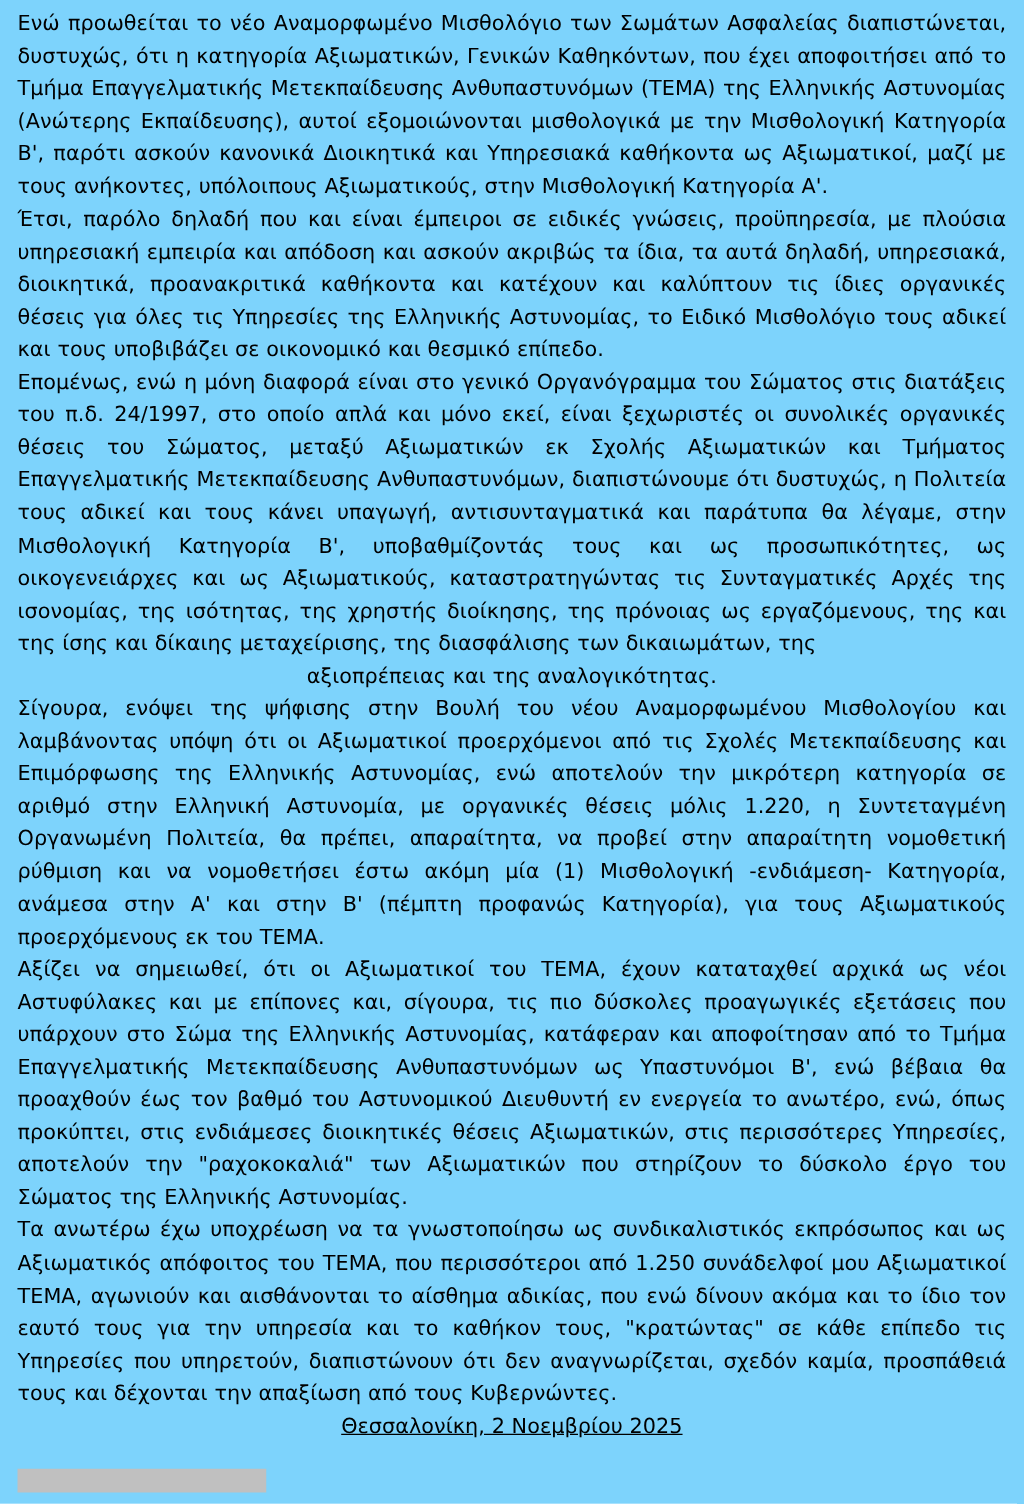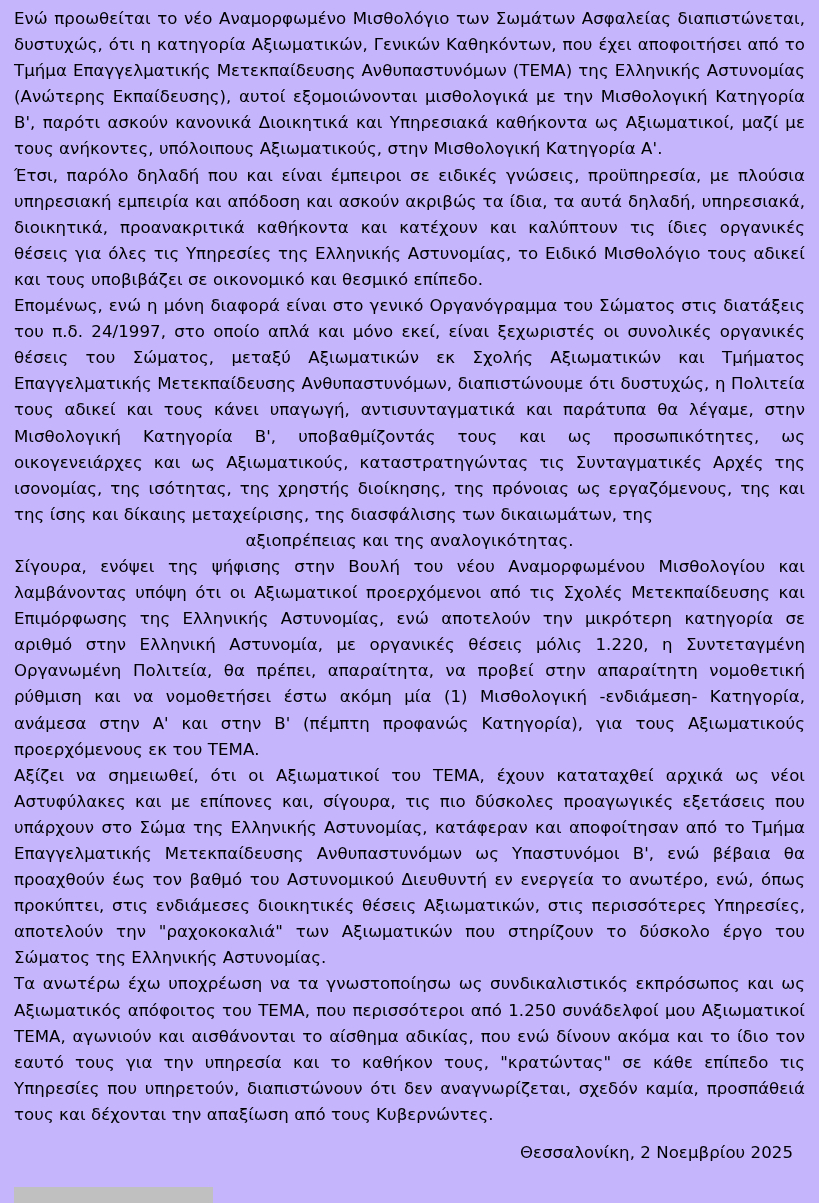--- a/index.html
+++ b/index.html
@@ -13,43 +13,44 @@
     height: 1203px;
     font-family: "DejaVu Sans", "Liberation Sans", sans-serif;
     color: #000000;
     overflow: hidden;
   }
   .page {
     box-sizing: border-box;
     width: 819px;
     height: 1203px;
     padding: 6px 14px 0 14px;
-    background: #c4b5fd;
+    background: #7dd3fc;
   }
   .para {
     margin: 0;
     font-size: 16.6px;
     line-height: 26.1px;
     text-align: justify;
     text-justify: inter-word;
     letter-spacing: 0.05px;
     word-spacing: 0.1px;
     hyphens: none;
   }
   
   .para > .tail {
     display: block;
     text-align: center;
   }
   .plain {
-    margin: 12px;
+    margin: 0;
     font-size: 16.6px;
     line-height: 26.1px;
-    text-align: right;
+    text-align: center;
     letter-spacing: 0.05px;
+    text-decoration: underline;
   }
   .redaction {
     margin: 21px 0 7px 0;
     width: 199px;
     height: 19px;
     background: #c0c0c0;
   }
   .sig-line {
     margin: 0;
     font-size: 16.6px;

